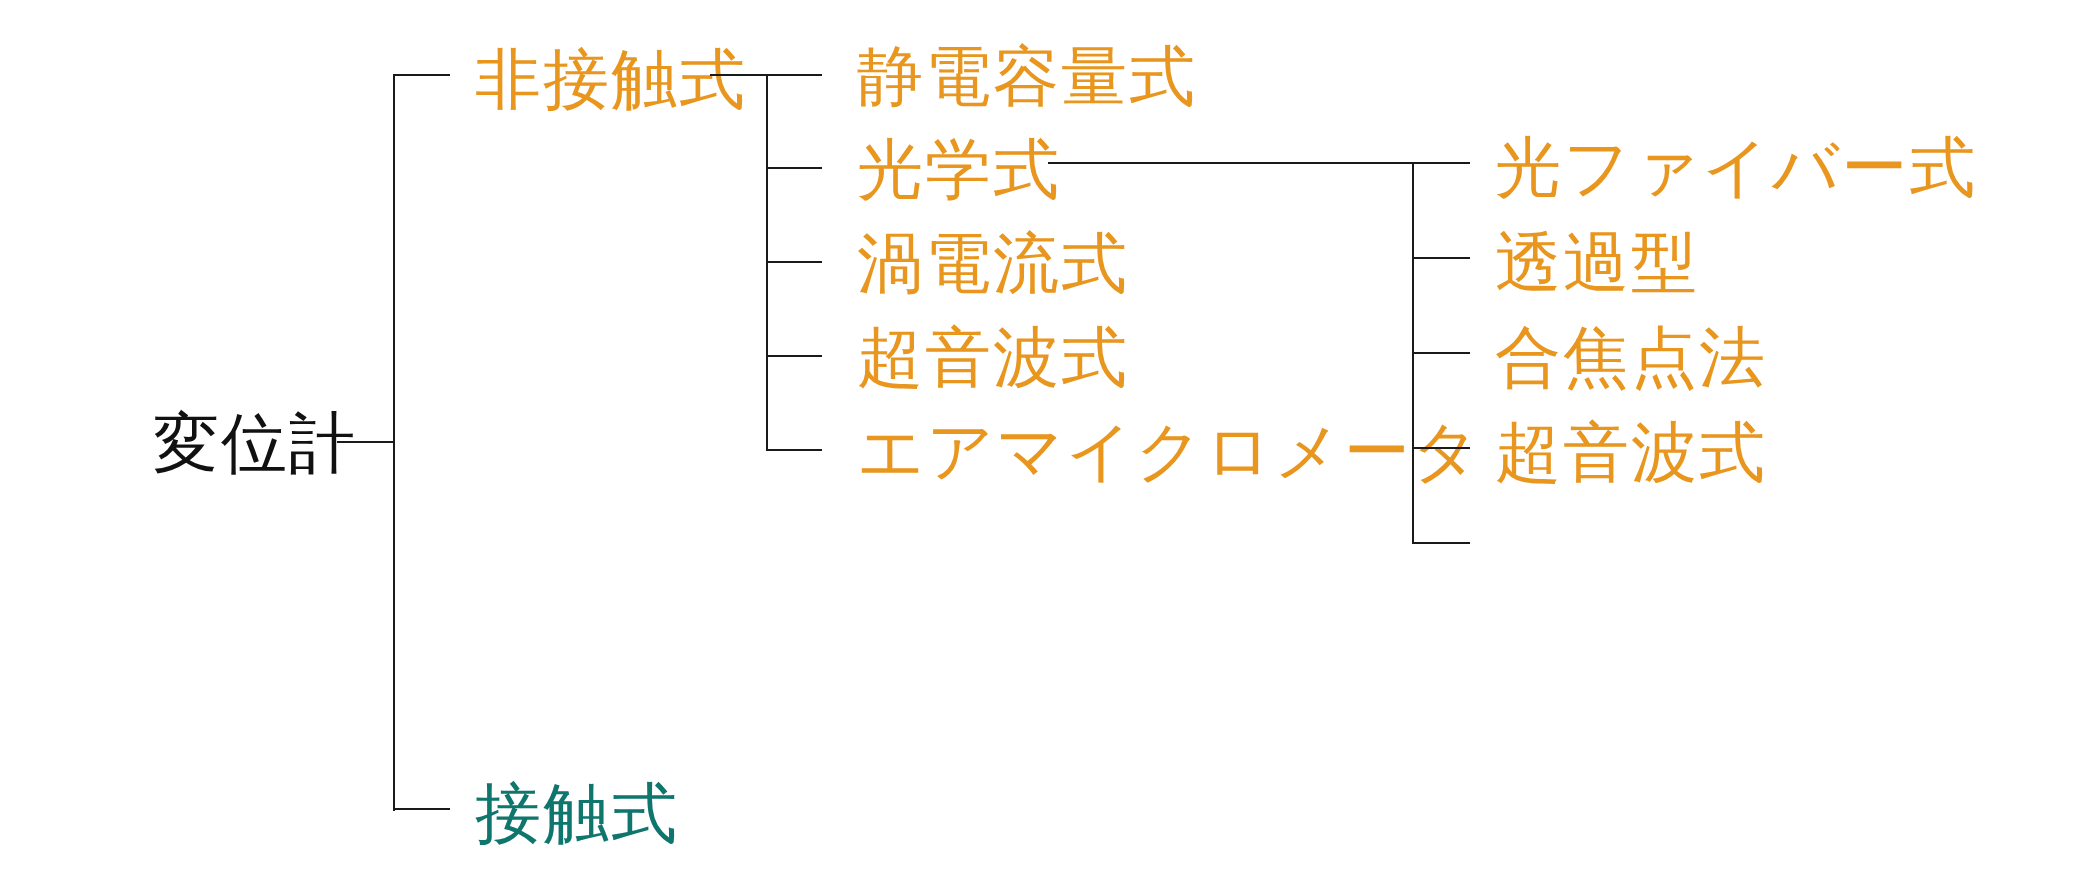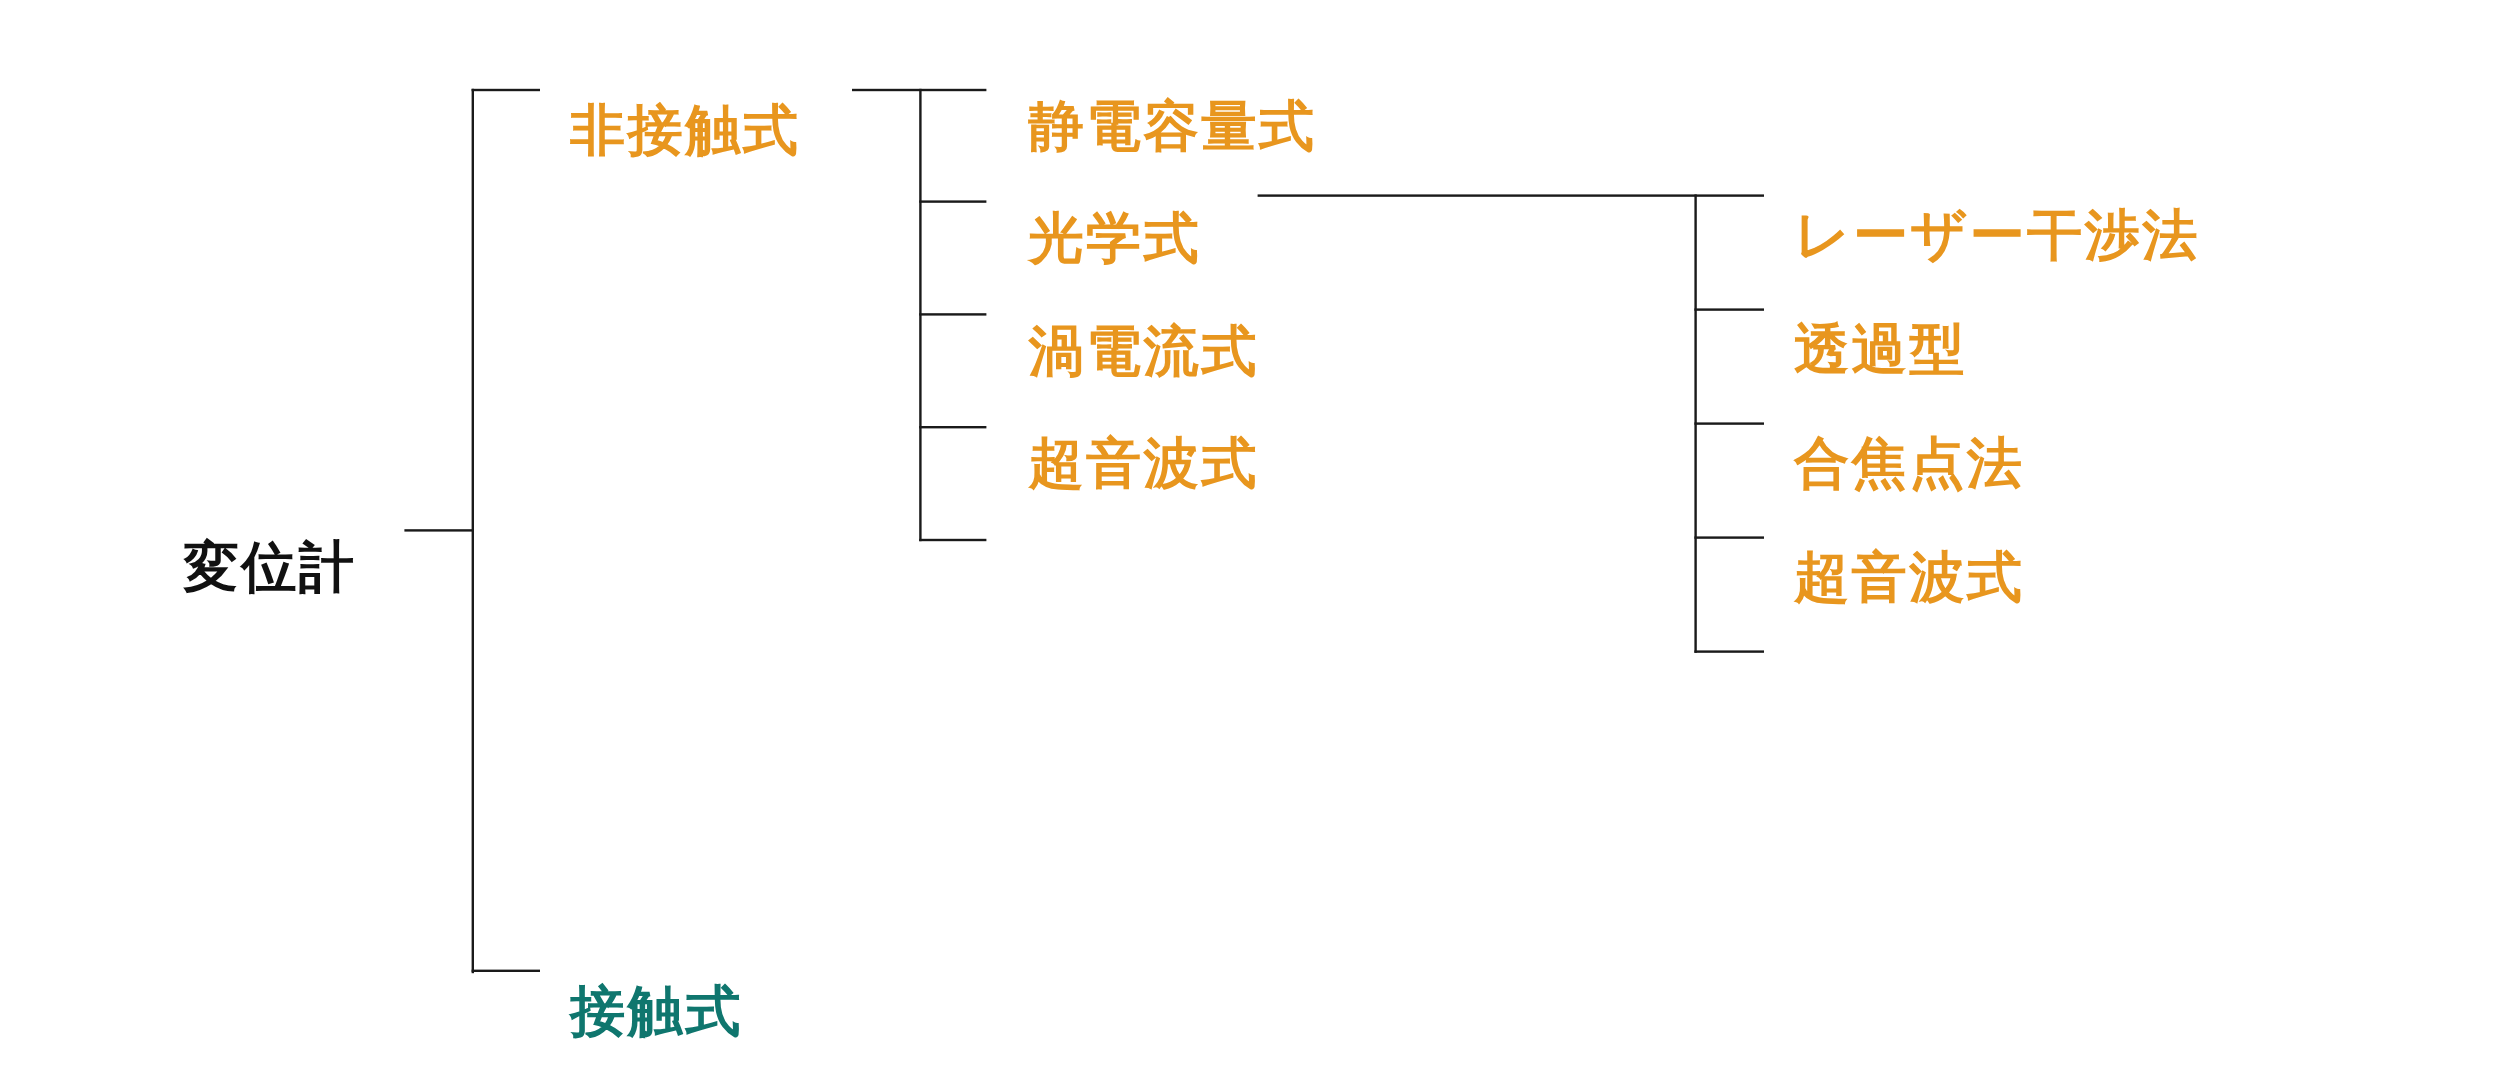--- a/index.html
+++ b/index.html
@@ -2,22 +2,22 @@
 <html><head>
 <meta charset="utf-8">
 <style>
   html, body { margin: 0; padding: 0; background: #ffffff; }
   body { width: 2084px; height: 894px; position: relative; overflow: hidden;
          font-family: "DejaVu Sans", sans-serif; }
   .canvas { position: absolute; left: 0; top: 0; width: 2084px; height: 894px; }
   .line { position: absolute; background: #1a1a1a; }
   .h { height: 2px; }
   .v { width: 2px; }
-  .label { position: absolute; font-weight: bold; font-size: 46px; line-height: 60px;
-           height: 60px; white-space: nowrap; letter-spacing: 2px; margin-top: 28px; }
+  .label { position: absolute; font-weight: normal; font-size: 66px; line-height: 60px;
+           height: 60px; white-space: nowrap; letter-spacing: 2px; }
   .root { color: #111111; }
   .orange { color: #E8961E; }
   .green { color: #0f766e; }
 </style>
 </head>
 <body>
 
 <div class="canvas">
 
   <div class="label root" style="left:153px; top:414px;">変位計</div>
@@ -35,27 +35,28 @@
 
   <div class="line h" style="left:766px; top:167px; width:56px;"></div>
   <div class="line h" style="left:766px; top:261px; width:56px;"></div>
   <div class="line h" style="left:766px; top:355px; width:56px;"></div>
   <div class="line h" style="left:766px; top:449px; width:56px;"></div>
 
   <div class="label orange" style="left:857px; top:47px;">静電容量式</div>
   <div class="label orange" style="left:857px; top:140px;">光学式</div>
   <div class="label orange" style="left:857px; top:328px;">超音波式</div>
   <div class="label orange" style="left:857px; top:234px;">渦電流式</div>
+  <div class="label orange" style="left:857px; top:422px;">エアマイクロメータ</div>
 
   <div class="line h" style="left:1048px; top:162px; width:422px;"></div>
   <div class="line v" style="left:1412px; top:162px; height:382px;"></div>
 
   <div class="line h" style="left:1412px; top:257px; width:58px;"></div>
   <div class="line h" style="left:1412px; top:352px; width:58px;"></div>
   <div class="line h" style="left:1412px; top:447px; width:58px;"></div>
   <div class="line h" style="left:1412px; top:542px; width:58px;"></div>
 
-  <div class="label orange" style="left:1495px; top:138px;">レーザー干渉法</div>
+  <div class="label orange" style="left:1495px; top:138px;">光ファイバー式</div>
   <div class="label orange" style="left:1495px; top:233px;">透過型</div>
   <div class="label orange" style="left:1495px; top:328px;">合焦点法</div>
   <div class="label orange" style="left:1495px; top:423px;">超音波式</div>
 
 </div>
 
 </body></html>

